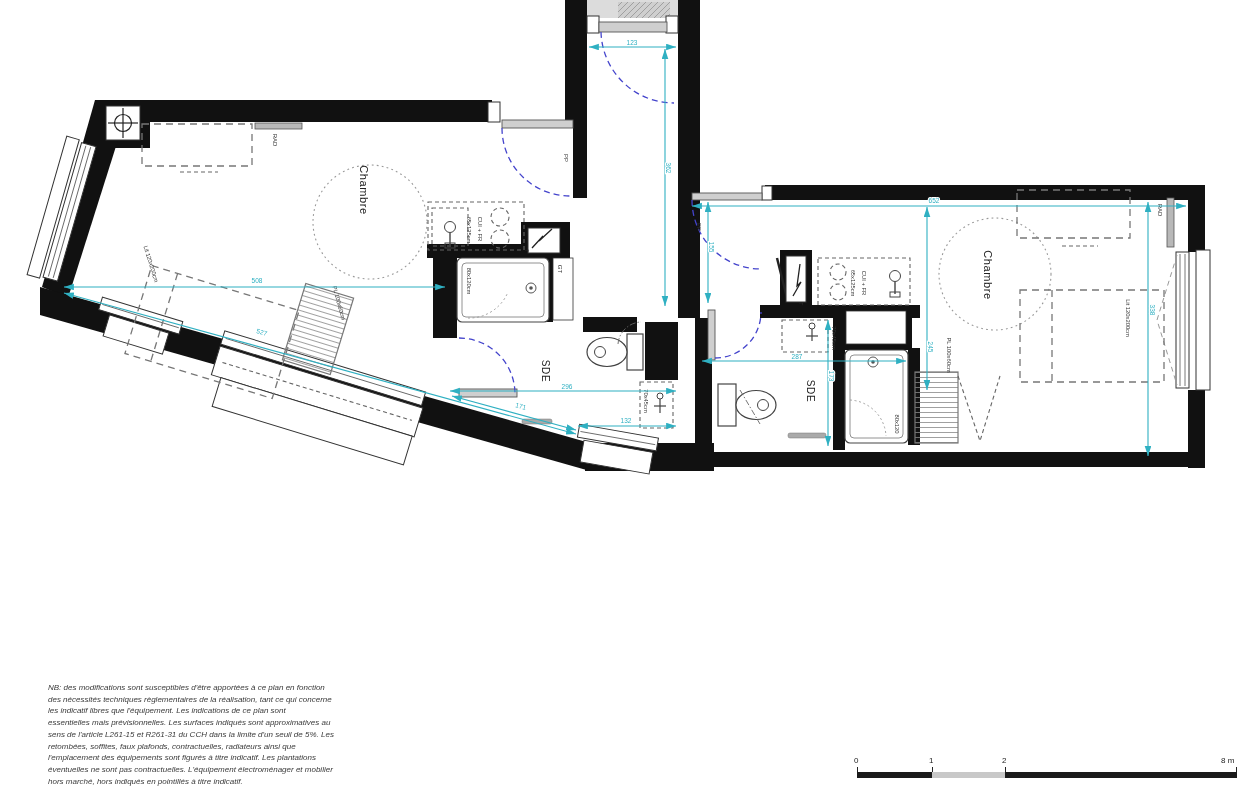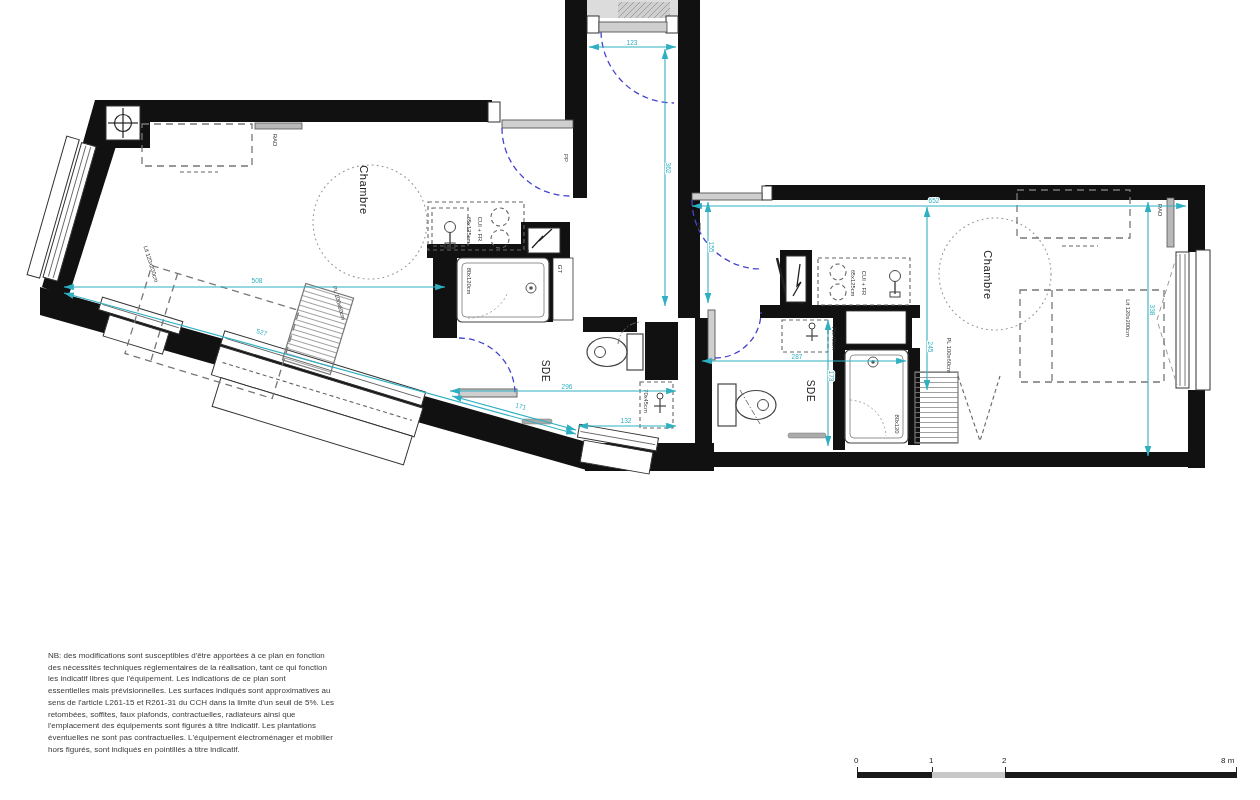--- a/index.html
+++ b/index.html
@@ -21,22 +21,22 @@
   .dashed{fill:none;stroke:#777;stroke-width:1.3;stroke-dasharray:7 5;}
   .dashed-sm{fill:none;stroke:#666;stroke-width:1.1;stroke-dasharray:4 3;}
   .fixture{fill:#fff;stroke:#444;stroke-width:1.2;}
   .fixture-in{fill:none;stroke:#777;stroke-width:.8;}
   .dotted{fill:none;stroke:#999;stroke-width:.9;stroke-dasharray:2 2.6;}
   .dashdot{fill:none;stroke:#666;stroke-width:.9;stroke-dasharray:6 2 1.5 2;}
   .win{fill:#fff;stroke:#333;stroke-width:1;}
   .winline{stroke:#555;stroke-width:.8;}
   .rad{fill:#b8b8b8;stroke:#555;stroke-width:.8;}
   .bar{fill:#aaa;stroke:#777;stroke-width:.5;}
-  #disclaimer{position:absolute;left:48px;top:650px;width:310px;font-size:8px;
-    line-height:11.7px;color:#3a3a3a;}
+  #disclaimer{position:absolute;left:48px;top:682px;width:310px;font-size:8px;
+    line-height:11.7px;color:#3a3a3a;font-style:italic;}
   #scalebar{position:absolute;left:853px;top:756px;width:392px;height:26px;font-size:8px;color:#222;}
   #scalebar .tick{position:absolute;top:11px;width:1px;height:5px;background:#222;}
   #scalebar .seg{position:absolute;top:16px;height:6px;}
   #scalebar .num{position:absolute;top:0;}
 </style>
 </head>
 <body>
 
 <svg id="plan-svg" width="1260" height="800" viewBox="0 0 1260 800">
   <defs>
@@ -306,28 +306,28 @@
       <text class="dim" x="797" y="356">287</text>
       <text class="dim" x="831" y="376" transform="rotate(90 831 376)">173</text>
       <text class="dim" x="930" y="347" transform="rotate(90 930 347)">245</text>
       <text class="dim" x="1152" y="310" transform="rotate(90 1152 310)">338</text>
     </g>
   </g>
 </svg>
 
 <div id="disclaimer">
   <div>NB: des modifications sont susceptibles d'être apportées à ce plan en fonction</div>
-  <div>des nécessités techniques règlementaires de la réalisation, tant ce qui fonction</div>
+  <div>des nécessités techniques règlementaires de la réalisation, tant ce qui concerne</div>
   <div>les indicatif libres que l'équipement. Les indications de ce plan sont</div>
   <div>essentielles mais prévisionnelles. Les surfaces indiqués sont approximatives au</div>
   <div>sens de l'article L261-15 et R261-31 du CCH dans la limite d'un seuil de 5%. Les</div>
   <div>retombées, soffites, faux plafonds, contractuelles, radiateurs ainsi que</div>
   <div>l'emplacement des équipements sont figurés à titre indicatif. Les plantations</div>
   <div>éventuelles ne sont pas contractuelles. L'équipement électroménager et mobilier</div>
-  <div>hors figurés,  sont indiqués en pointillés à titre indicatif.</div>
+  <div>hors marché,  hors indiqués en pointillés à titre indicatif.</div>
 </div>
 
 <div id="scalebar">
   <span class="num" style="left:1px">0</span>
   <span class="num" style="left:76px">1</span>
   <span class="num" style="left:149px">2</span>
   <span class="num" style="left:368px">8 m</span>
   <span class="tick" style="left:4px"></span>
   <span class="tick" style="left:79px"></span>
   <span class="tick" style="left:152px"></span>

